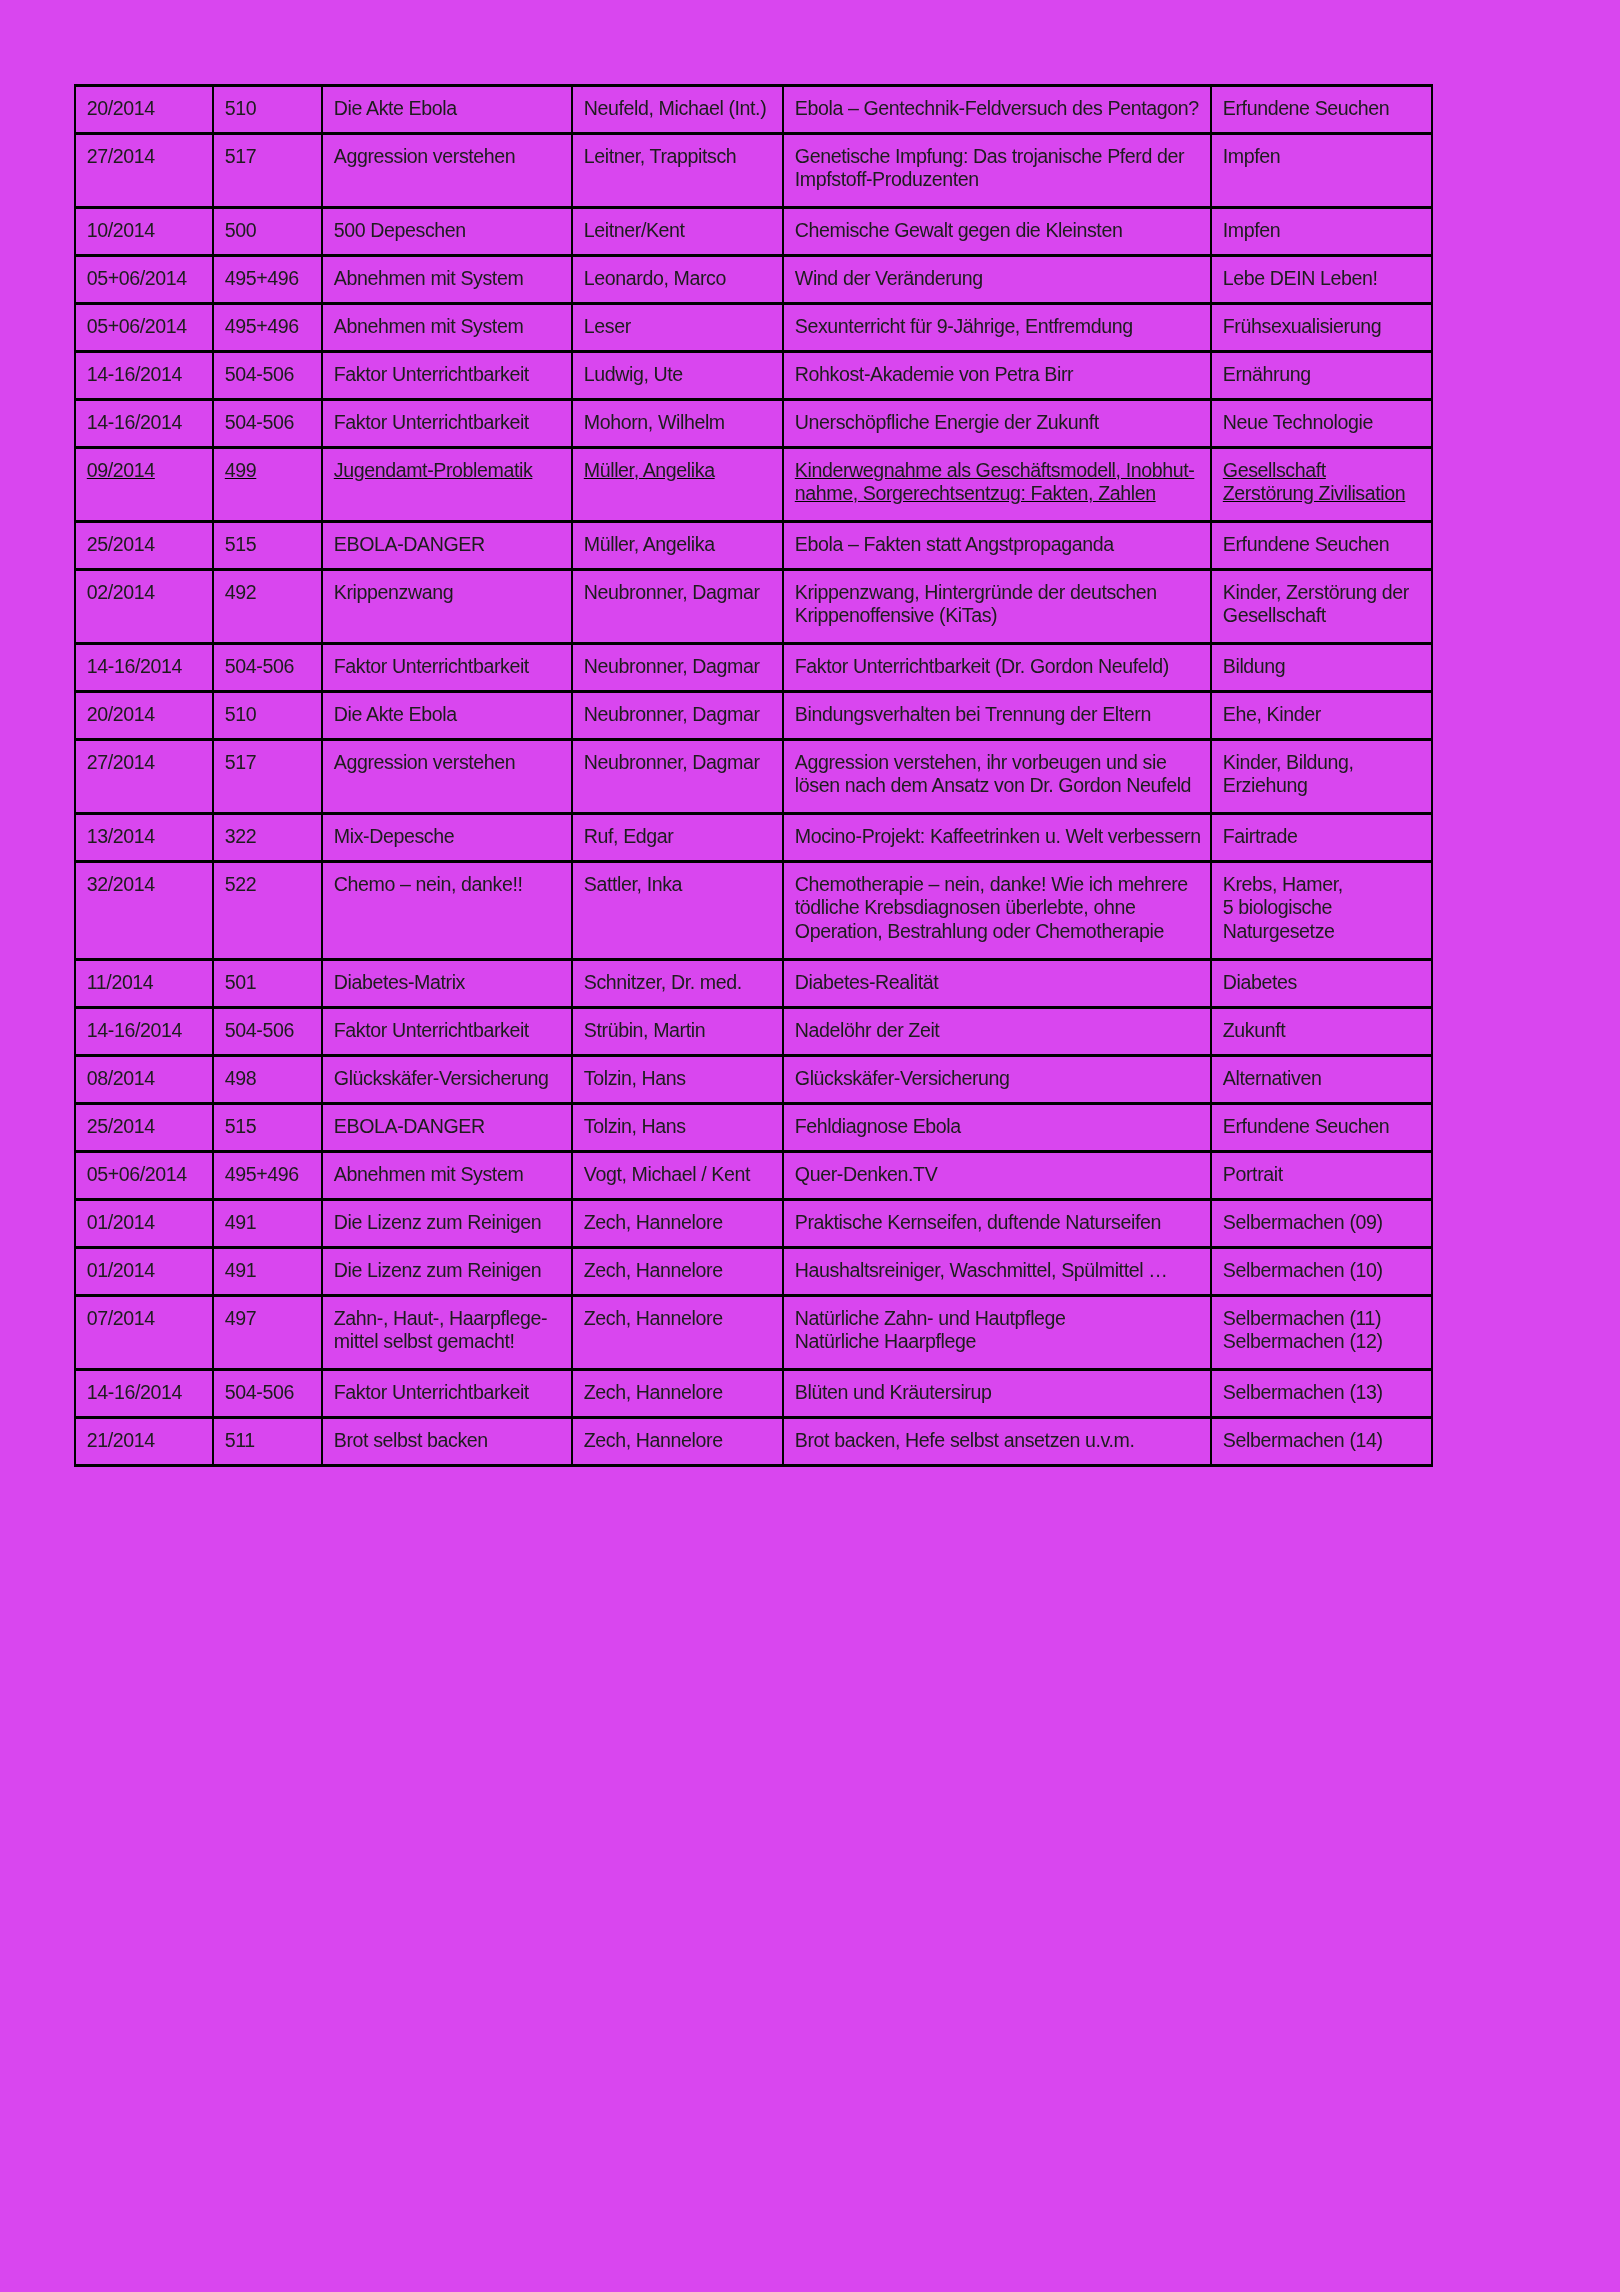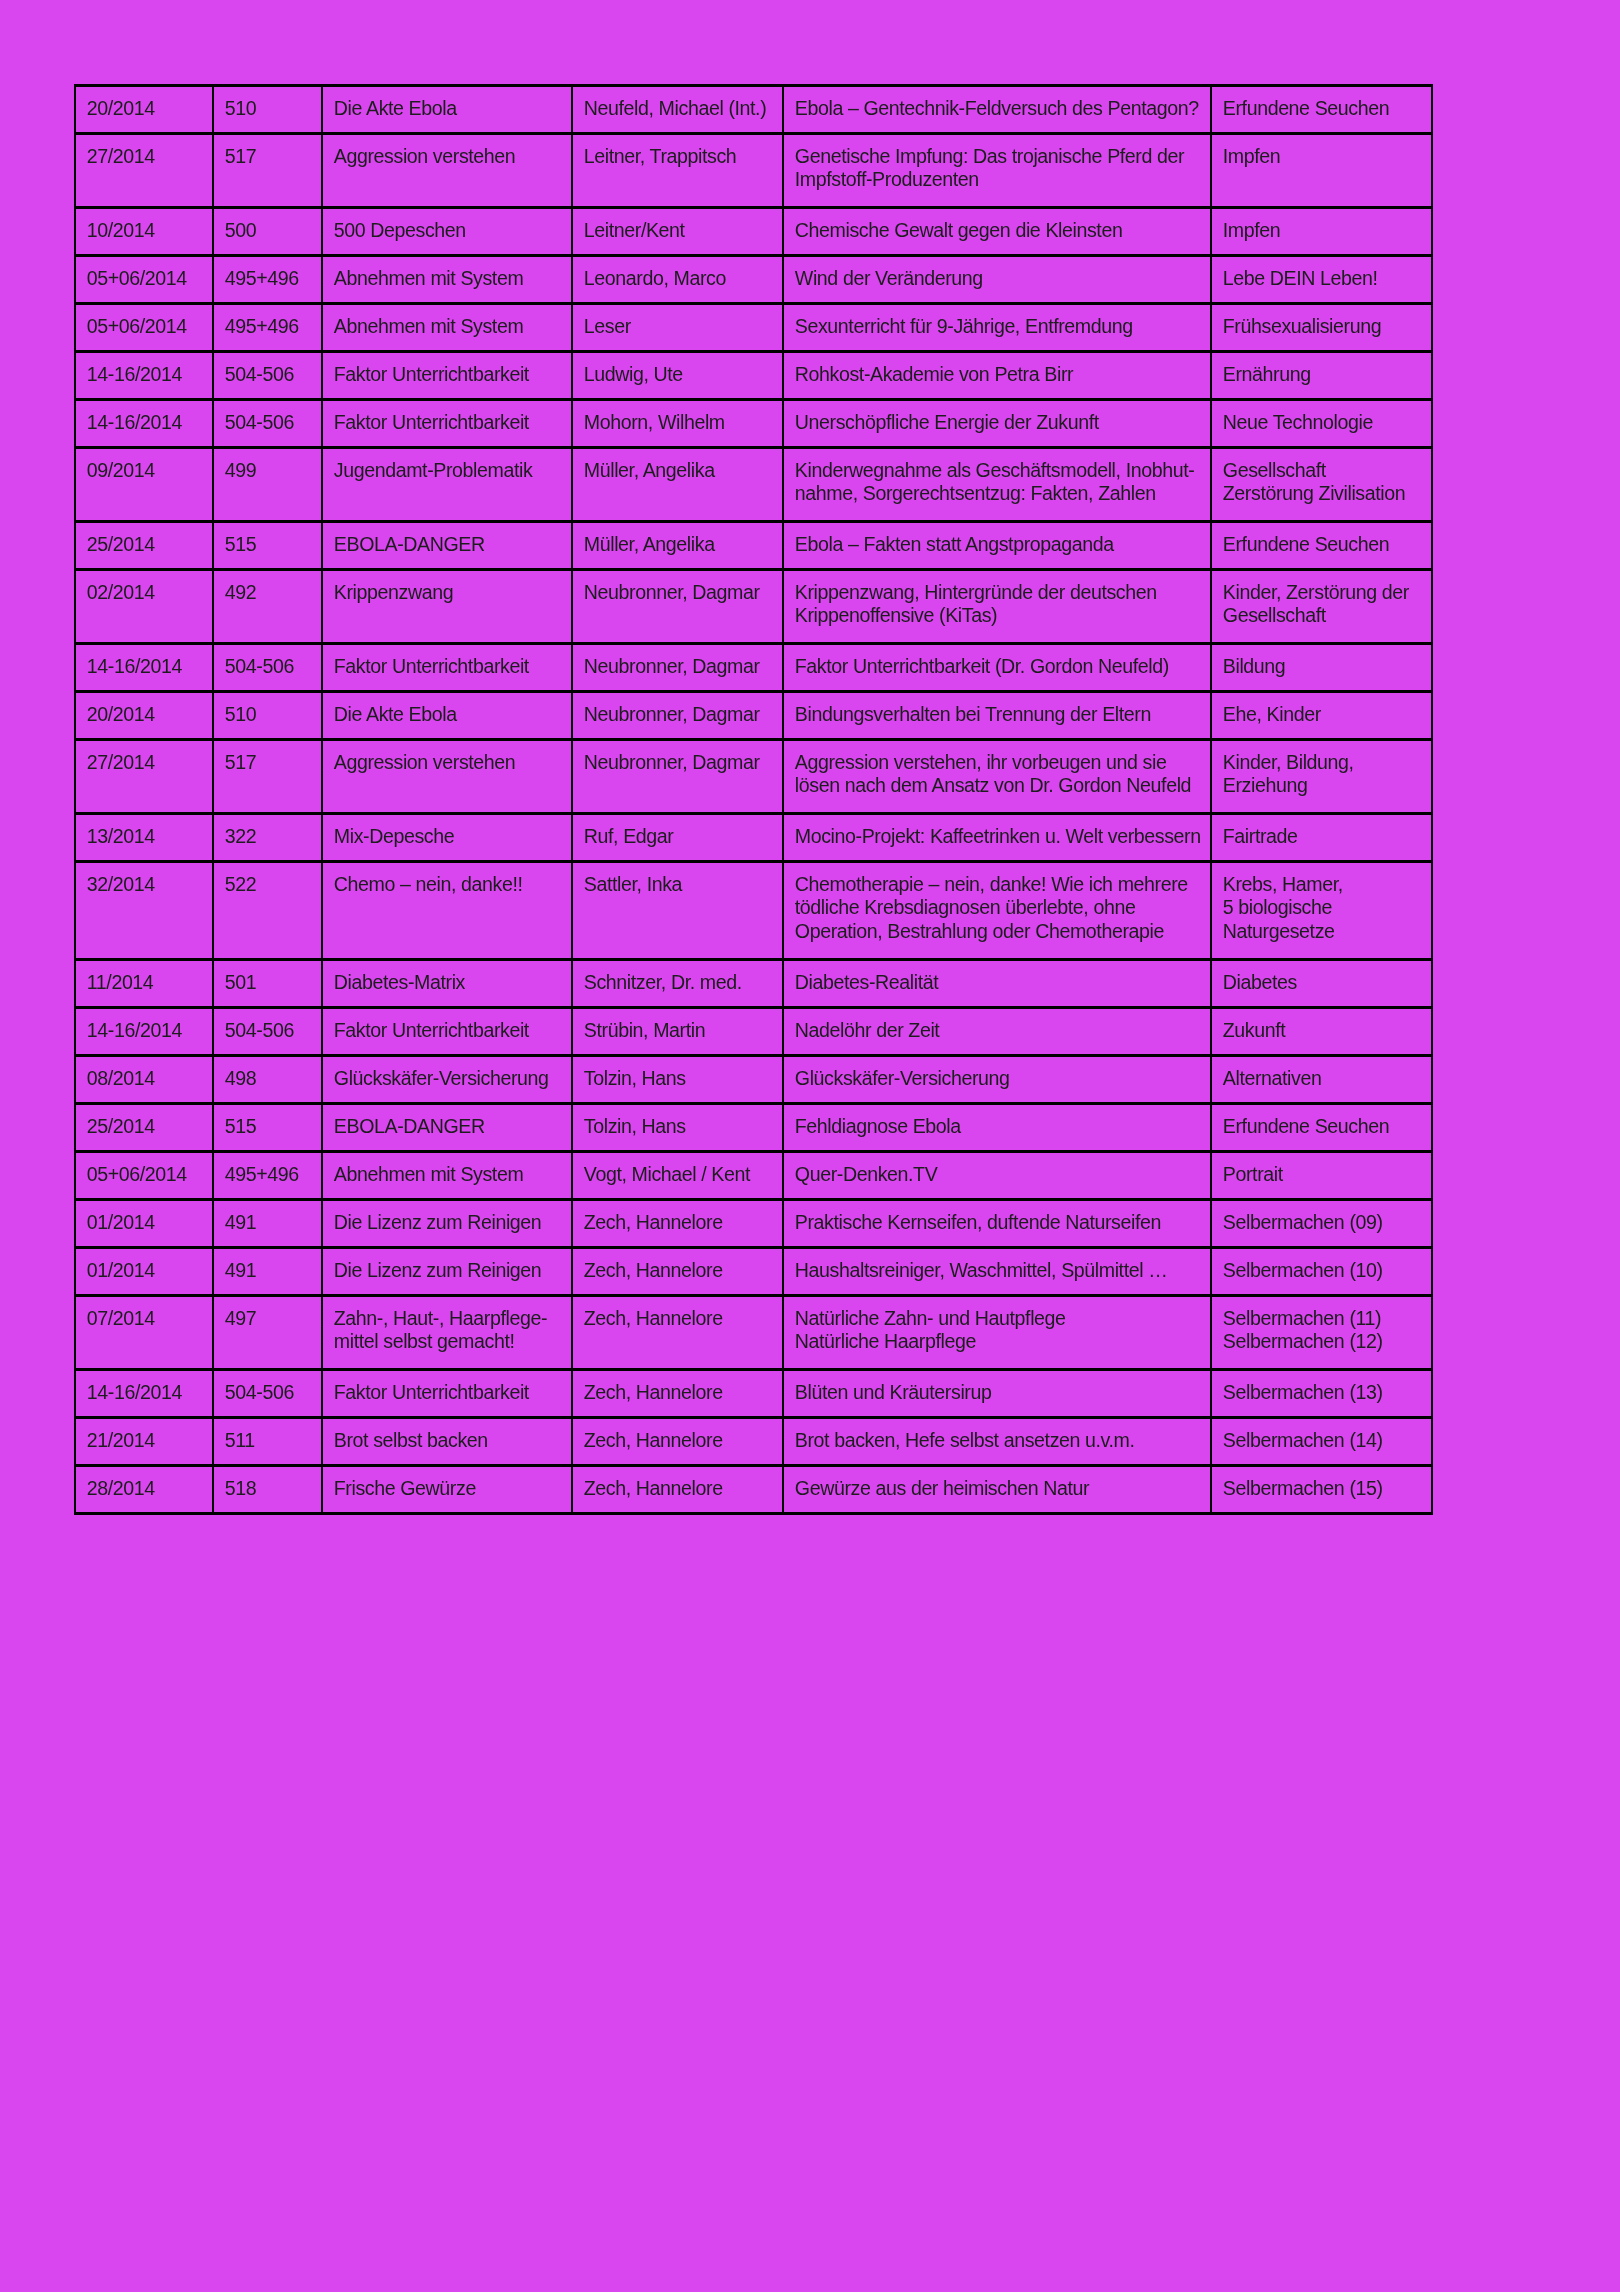--- a/index.html
+++ b/index.html
@@ -107,21 +107,21 @@
           <td>Ernährung</td>
         </tr>
         <tr style="height: 48px;">
           <td>14-16/2014</td>
           <td>504-506</td>
           <td>Faktor Unterrichtbarkeit</td>
           <td>Mohorn, Wilhelm</td>
           <td>Unerschöpfliche Energie der Zukunft</td>
           <td>Neue Technologie</td>
         </tr>
-        <tr style="height: 74px;">
+        <tr style="height: 74px; text-decoration: underline;">
           <td>09/2014</td>
           <td>499</td>
           <td>Jugendamt-Problematik</td>
           <td>Müller, Angelika</td>
           <td>Kinderwegnahme als Geschäftsmodell, Inobhut-
 nahme, Sorgerechtsentzug: Fakten, Zahlen</td>
           <td>Gesellschaft
 Zerstörung Zivilisation</td>
         </tr>
         <tr style="height: 48px;">
@@ -264,24 +264,16 @@
           <td>Selbermachen (13)</td>
         </tr>
         <tr style="height: 48px;">
           <td>21/2014</td>
           <td>511</td>
           <td>Brot selbst backen</td>
           <td>Zech, Hannelore</td>
           <td>Brot backen, Hefe selbst ansetzen u.v.m.</td>
           <td>Selbermachen (14)</td>
         </tr>
-        <tr style="height: 48px;">
-          <td>28/2014</td>
-          <td>518</td>
-          <td>Frische Gewürze</td>
-          <td>Zech, Hannelore</td>
-          <td>Gewürze aus der heimischen Natur</td>
-          <td>Selbermachen (15)</td>
-        </tr>
       </tbody>
   </table>
 </div>
 
 
 </body></html>

